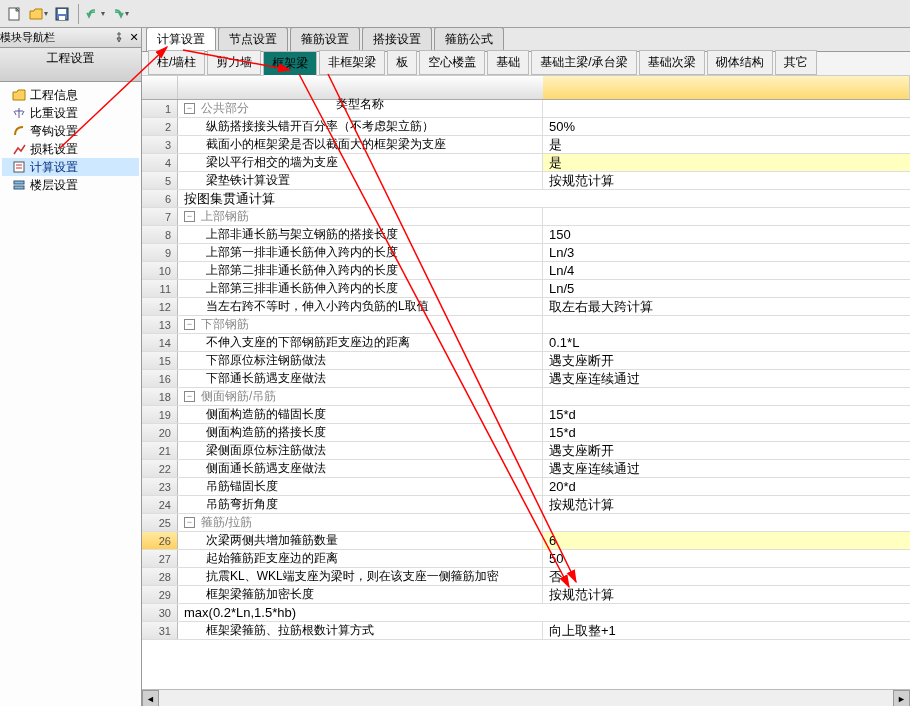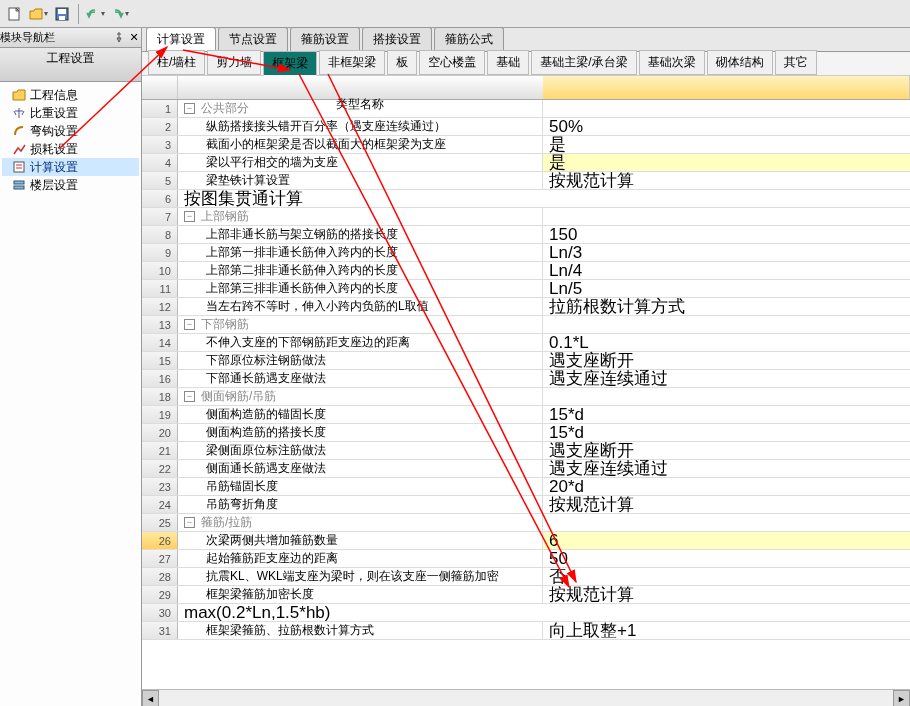--- a/index.html
+++ b/index.html
@@ -34,21 +34,21 @@
 .grid { flex: 1; overflow: auto; background: #fff; }
 .grid-header { height: 24px; background: linear-gradient(#fefefe,#e0e0e0); border-bottom: 1px solid #aaa; display: flex; }
 .ghcell { border-right: 1px solid #ccc; display: flex; align-items: center; justify-content: center; font-size: 12px; }
 .gh1 { width: 36px; }
 .gh2 { width: 365px; margin-top: 28px; }
 .gh3 { flex: 1; background: linear-gradient(#fff2c0,#ffd970); }
 
 .row { height: 18px; display: flex; border-bottom: 1px solid #ddd; }
 .rownum { width: 36px; background: linear-gradient(#f4f4f4,#e4e4e4); border-right: 1px solid #bbb; display: flex; align-items: center; justify-content: flex-end; padding-right: 6px; color: #555; font-size: 11px; }
 .rname { width: 365px; border-right: 1px solid #ddd; display: flex; align-items: center; padding-left: 6px; font-size: 12px; }
-.rval { flex: 1; display: flex; align-items: center; padding-left: 6px; font-size: 17px; text-align: center; }
+.rval { flex: 1; display: flex; align-items: center; padding-left: 6px; font-size: 13px; text-align: center; }
 .rval.hl { background: #ffffc0; }
 .row.group .rname { color: #888; }
 .indent1 { padding-left: 28px; }
 .collapse { width: 11px; height: 11px; border: 1px solid #888; display: inline-flex; align-items: center; justify-content: center; margin-right: 6px; font-size: 9px; line-height: 9px; cursor: pointer; background: #fff; }
 .row.selected .rownum { background: linear-gradient(#ffe9a0,#ffd060); }
 .row.selected .rname { background: #fff; }
 
 .arrows-svg { position: absolute; top: 0; left: 0; width: 910px; height: 706px; pointer-events: none; }
 
 .scrollbar-bottom { position: absolute; bottom: 0; left: 142px; right: 0; height: 17px; background: #e8e8e8; border-top: 1px solid #bbb; display: flex; }
@@ -181,21 +181,21 @@
             <div class="rownum">1</div>
             <div class="rname ">
               <span class="collapse">−</span>
               <span>公共部分</span>
             </div>
             <div class="rval"></div>
           </div>
           <div class="row">
             <div class="rownum">2</div>
             <div class="rname indent1">
-              <span>纵筋搭接接头错开百分率（遇支座连续通过）</span>
+              <span>纵筋搭接接头错开百分率（不考虑架立筋）</span>
             </div>
             <div class="rval">50%</div>
           </div>
           <div class="row">
             <div class="rownum">3</div>
             <div class="rname indent1">
               <span>截面小的框架梁是否以截面大的框架梁为支座</span>
             </div>
             <div class="rval">是</div>
           </div>
@@ -251,21 +251,21 @@
             <div class="rname indent1">
               <span>上部第三排非通长筋伸入跨内的长度</span>
             </div>
             <div class="rval">Ln/5</div>
           </div>
           <div class="row">
             <div class="rownum">12</div>
             <div class="rname indent1">
               <span>当左右跨不等时，伸入小跨内负筋的L取值</span>
             </div>
-            <div class="rval">拉筋根数计算方式</div>
+            <div class="rval">取左右最大跨计算</div>
           </div>
           <div class="row group">
             <div class="rownum">13</div>
             <div class="rname ">
               <span class="collapse">−</span>
               <span>下部钢筋</span>
             </div>
             <div class="rval"></div>
           </div>
           <div class="row">

